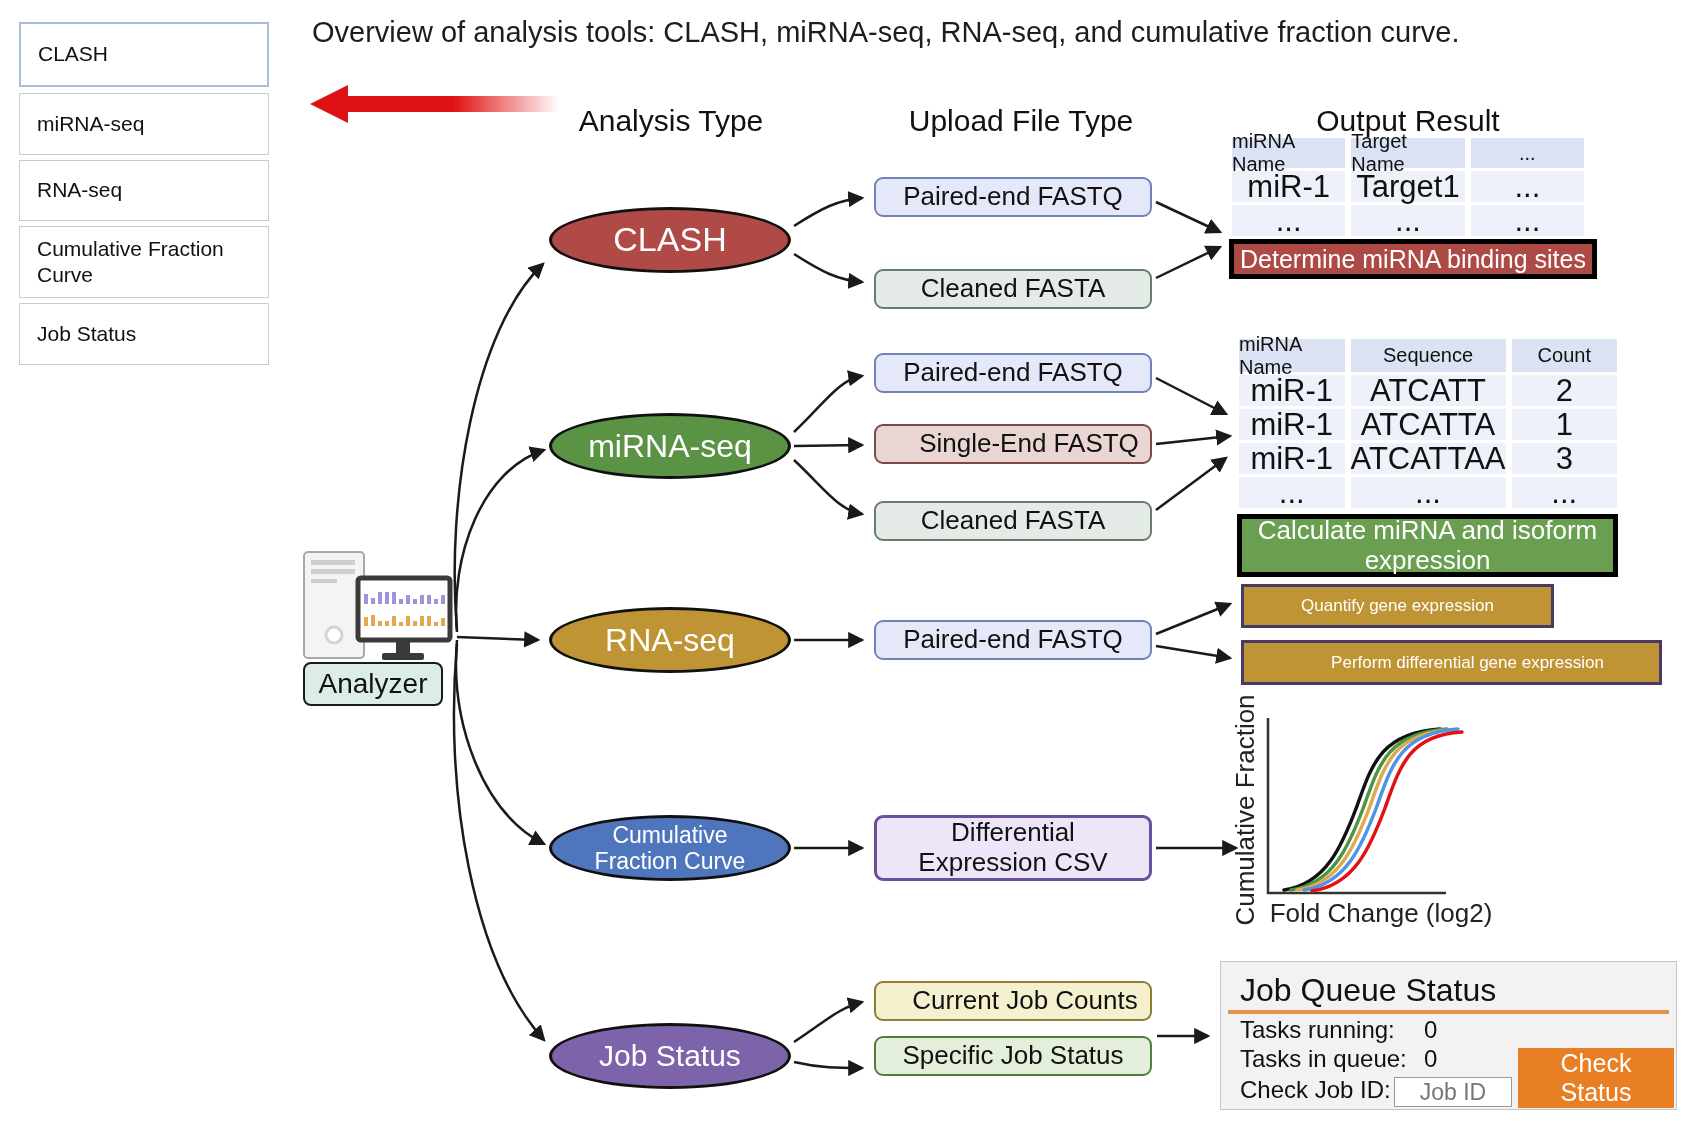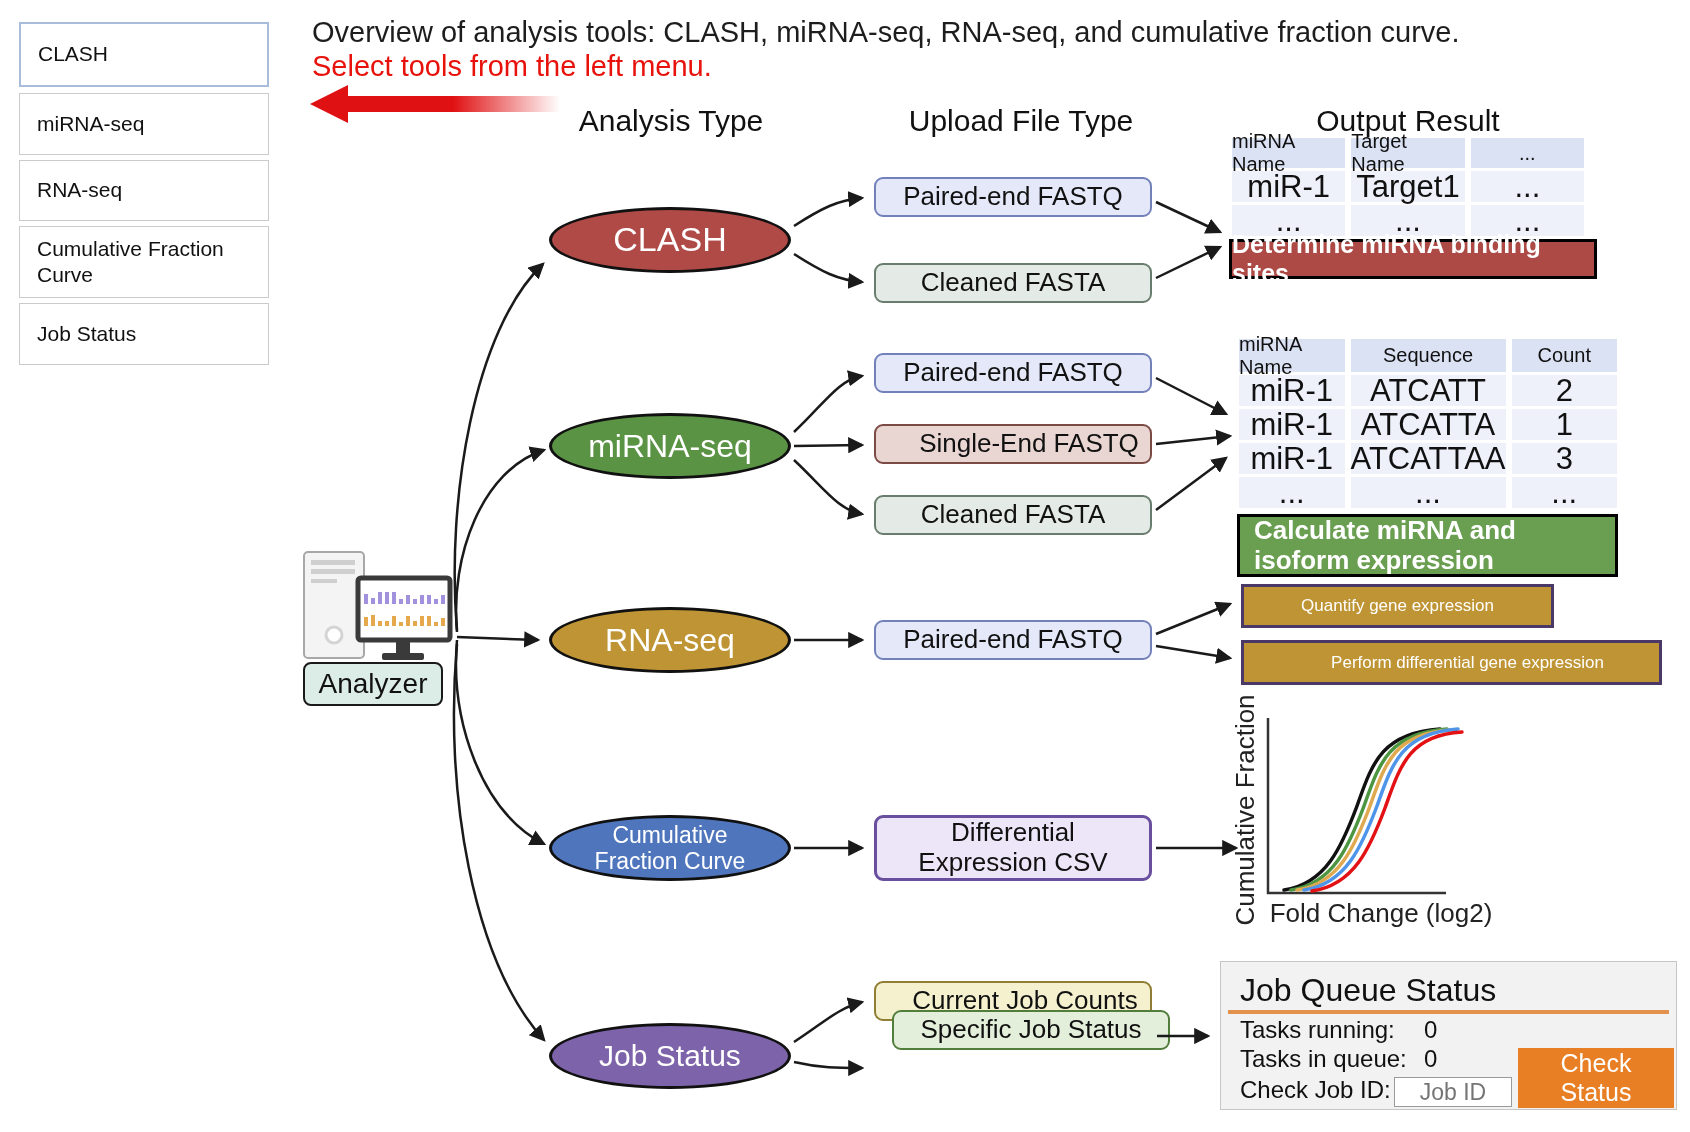--- a/index.html
+++ b/index.html
@@ -39,46 +39,46 @@
   #node-mirna{top:413px;background:#5b9345;font-size:32px;}
   #node-rnaseq{top:607px;background:#bf9434;font-size:32px;}
   #node-cumulative{top:815px;background:#4f76bd;font-size:23px;}
   #node-job{top:1023px;background:#7d63a9;font-size:30px;}
 
   
   .upbox{position:absolute;left:874px;width:278px;height:40px;border-radius:9px;display:flex;
          flex-direction:column;align-items:center;justify-content:center;font-size:26px;color:#111;
          box-sizing:border-box;text-align:center;line-height:1.15;}
   .c-pe{background:#e4e8f8;border:2.5px solid #7381bb;}
-  .c-fasta{background:#e4eae5;border:2.5px solid #687d6d;}
+  .c-fasta{background:#e4eae5;border:2.5px solid #687d6d;margin-top:6px;}
   .c-se{background:#e9d6d3;border:2.5px solid #7c4a45;padding-left:32px;}
   .c-csv{background:#ece6f8;border:3px solid #6a4f9e;}
   .c-cjc{background:#f5f1cf;border:2.5px solid #8f7e33;padding-left:24px;}
   .c-sjs{background:#e3efda;border:2.5px solid #527e3c;}
   #up-clash-pe{top:177px;}
   #up-clash-fasta{top:263px;}
   #up-mirna-pe{top:353px;}
   #up-mirna-se{top:424px;}
   #up-mirna-fasta{top:495px;}
   #up-rna-pe{top:620px;}
   #up-cum-csv{top:815px;height:66px;}
   #up-job-counts{top:981px;}
-  #up-job-specific{top:1010px;margin-left:18px;}
+  #up-job-specific{top:1036px;}
 
   
   .otable{position:absolute;display:grid;grid-template-columns:1fr 1fr 1fr;gap:3px 6px;}
   #clash-table{left:1232px;top:138px;width:352px;}
   #mirna-table{left:1239px;top:339px;width:378px;}
   .th,.td{display:flex;align-items:center;justify-content:center;}
   .th{background:#dbe2f4;font-size:20px;height:30px;}
   .td{background:#eef1fa;font-size:31px;height:31px;}
   #mirna-table .th{height:33px;font-size:20px;}
 
   .banner{position:absolute;color:#fff;display:flex;align-items:center;justify-content:center;
-          border:3px solid #000000;box-sizing:border-box;line-height:1.15;font-weight:bold;}
+          text-align:center;border:5px solid #000000;box-sizing:border-box;line-height:1.15;}
   #clash-banner{left:1229px;top:239px;width:368px;height:40px;background:#ad4a46;font-size:25px;}
   #mirna-banner{left:1237px;top:514px;width:381px;height:63px;background:#6a9e50;font-size:26px;
                 padding:0 14px;}
 
   .gold{position:absolute;background:#bf9434;border:3px solid #4a3866;color:#fff;display:flex;
         align-items:center;justify-content:center;font-size:17px;box-sizing:border-box;white-space:nowrap;}
   #out-quantify{left:1241px;top:584px;width:313px;height:44px;}
   #out-perform{left:1241px;top:640px;width:421px;height:45px;padding-left:32px;}
 
   
@@ -113,21 +113,20 @@
 
 <div id="canvas">
 
   <div class="menu-item sel" id="mi-0">CLASH</div>
   <div class="menu-item" id="mi-1">miRNA-seq</div>
   <div class="menu-item" id="mi-2">RNA-seq</div>
   <div class="menu-item" id="mi-3">Cumulative Fraction Curve</div>
   <div class="menu-item" id="mi-4">Job Status</div>
 
   <div id="title">Overview of analysis tools: CLASH, miRNA-seq, RNA-seq, and cumulative fraction curve.</div>
-  <div id="instruction">Select tools from the left menu.</div>
 
   <div class="colhdr" id="colhdr-analysis">Analysis Type</div>
   <div class="colhdr" id="colhdr-upload">Upload File Type</div>
   <div class="colhdr" id="colhdr-output">Output Result</div>
 
   <svg id="overlay" width="1690" height="1132" viewBox="0 0 1690 1132">
     <defs>
       <marker id="arr" viewBox="0 0 10 10" refX="8.5" refY="5" markerWidth="6.5" markerHeight="6.5" orient="auto-start-reverse">
         <path d="M0 0 L10 5 L0 10 z" fill="#1a1a1a"></path>
       </marker>

